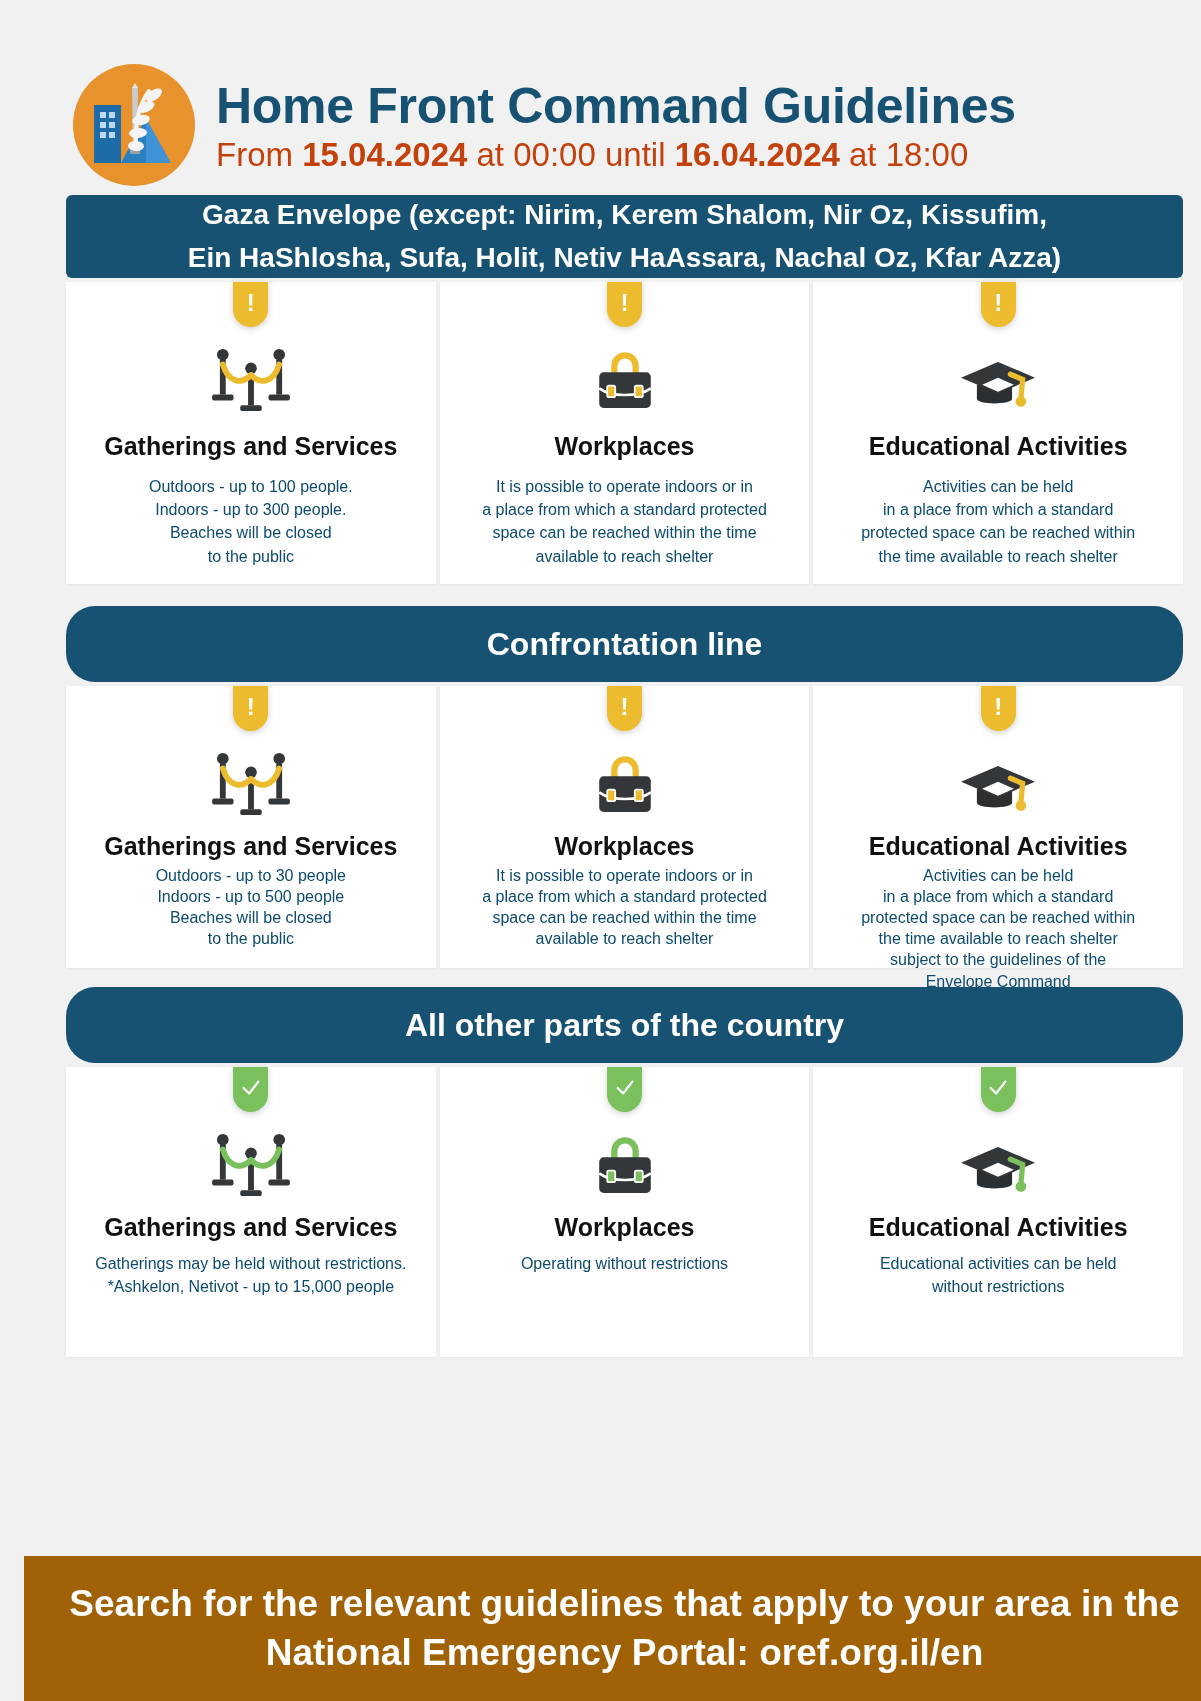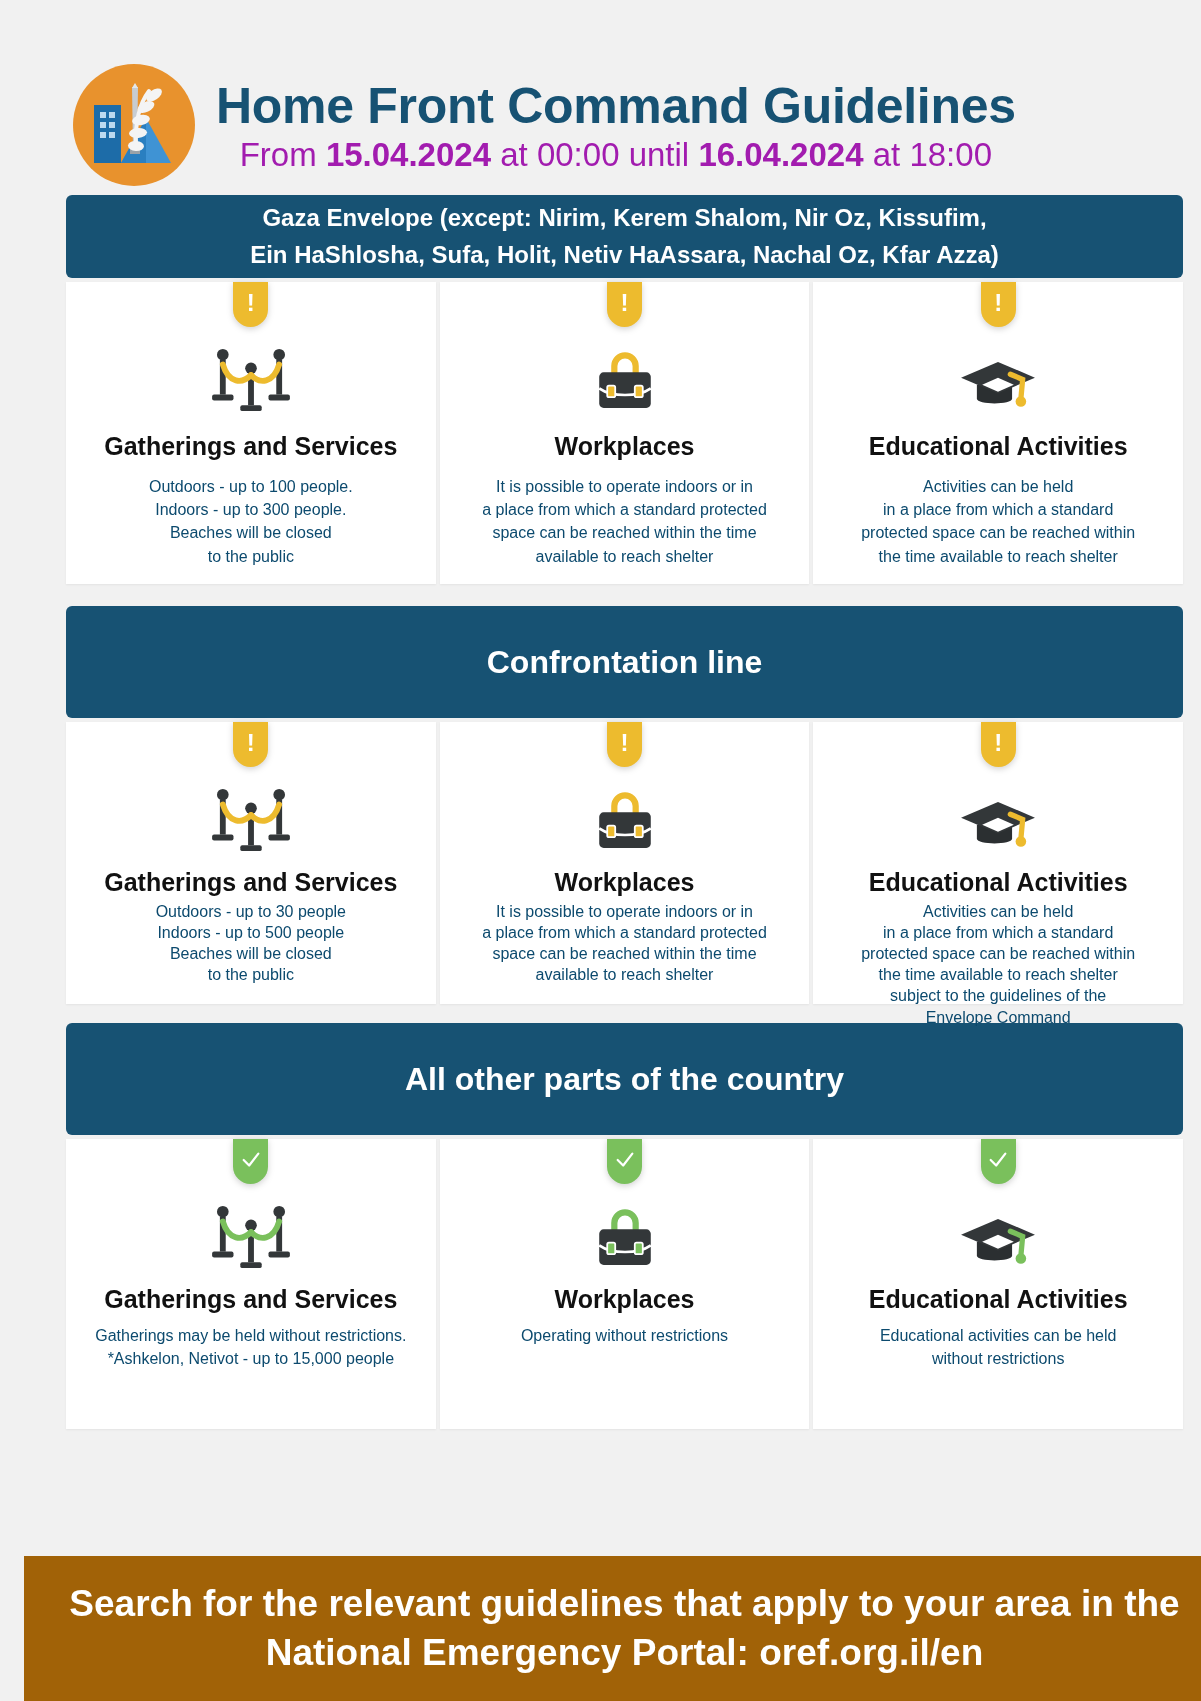--- a/index.html
+++ b/index.html
@@ -41,50 +41,50 @@
   .header-title {
     font-size: 50px;
     font-weight: bold;
     color: #175273;
     letter-spacing: -0.3px;
     line-height: 1.08;
     white-space: nowrap;
   }
   .header-sub {
     font-size: 33px;
-    color: #a21caf;
+    color: #c2410c;
     line-height: 1.22;
     margin-top: 2px;
     white-space: nowrap;
-    text-align: center;
   }
   .header-sub b { font-weight: bold; }
 
   
   .banner {
     margin: 0 42px;
     background: #175273;
     border-radius: 6px;
     color: #ffffff;
     text-align: center;
     font-weight: bold;
     display: flex;
     align-items: center;
     justify-content: center;
   }
   .banner-1 {
     height: 83px;
-    font-size: 24px;
+    font-size: 28px;
     line-height: 1.52;
     padding: 0 30px;
     align-items: center;
   }
   .banner-2, .banner-3 {
-    height: 112px;
+    height: 76px;
     font-size: 32px;
+    border-radius: 29px;
   }
 
   
   .cards {
     margin: 4px 42px 0 42px;
     display: flex;
     gap: 4px;
   }
   .card {
     position: relative;

